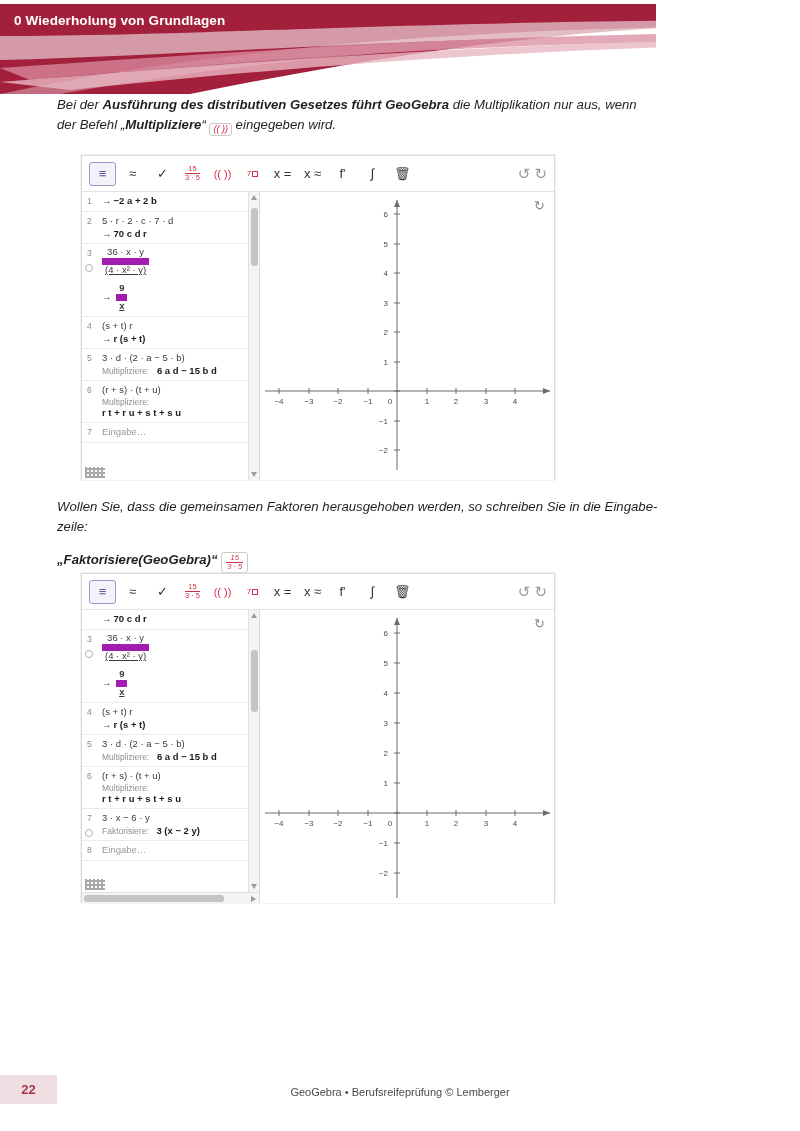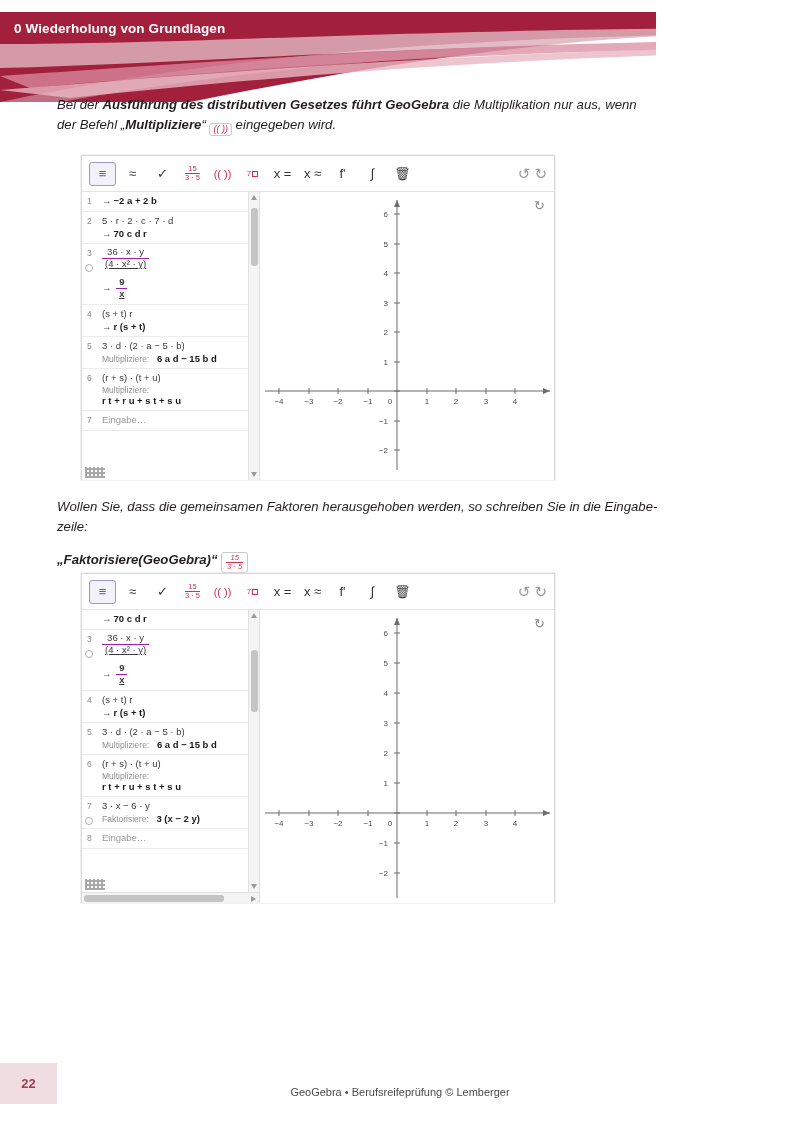--- a/index.html
+++ b/index.html
@@ -10,21 +10,21 @@
     position: relative;
     background: #ffffff;
     font-family: "Liberation Sans", sans-serif;
     color: #231f20;
     overflow: hidden;
   }
 
   
   .header-band {
     position: absolute;
-    top: 12px; left: 0;
+    top: 4px; left: 0;
     width: 656px;
     height: 90px;
     overflow: hidden;
   }
   .header-band svg { display: block; }
   .header-title {
     position: absolute;
     top: 9px;
     left: 14px;
     font-size: 13.5px;
@@ -141,21 +141,21 @@
     left: 3px; top: 20px;
     width: 8px; height: 8px;
     border: 1px solid #b0b0b0;
     border-radius: 50%;
   }
   .row .out { font-weight: bold; color: #1a1a1a; }
   .row .arrow { color: #555; margin-right: 2px; }
   .row .lbl { color: #8f8f8f; font-size: 8.5px; }
   .row .expr { display: block; margin-bottom: 2px; }
   .frac { display: inline-block; text-align: center; vertical-align: middle; line-height: 1.15; }
-  .frac .n { display: block; border-bottom: 1px solid #a21caf; padding: 0 3px; }
+  .frac .n { display: block; border-bottom: 7px solid #a21caf; padding: 0 3px; }
   .frac .d { display: block; padding: 0 3px; text-decoration: underline; }
   .fb { font-weight: bold; }
   .row.input { color: #9a9a9a; background: #fff; }
   .kbd-icon {
     position: absolute;
     left: 3px; bottom: 2px;
     width: 20px; height: 11px;
     background:
       repeating-linear-gradient(90deg,#8c8c8c 0 2px,transparent 2px 4px),
       repeating-linear-gradient(0deg,#8c8c8c 0 2px,transparent 2px 4px);
@@ -205,21 +205,21 @@
   .gg-graph svg { display: block; }
   .refresh-icon {
     position: absolute; top: 6px; right: 9px;
     color: #8a8a8a; font-size: 13px;
   }
 
   
   .footer-pagebox {
     position: absolute;
     left: 0; bottom: 27px;
-    width: 57px; height: 41px;
+    width: 57px; height: 29px;
     background: #f0dde2;
     display: flex; align-items: center; justify-content: center;
   }
   .footer-pagenum { font-size: 13px; font-weight: bold; color: #a23a52; }
   .footer-text {
     position: absolute;
     left: 0; bottom: 33px;
     width: 800px;
     text-align: center;
     font-size: 11px;

